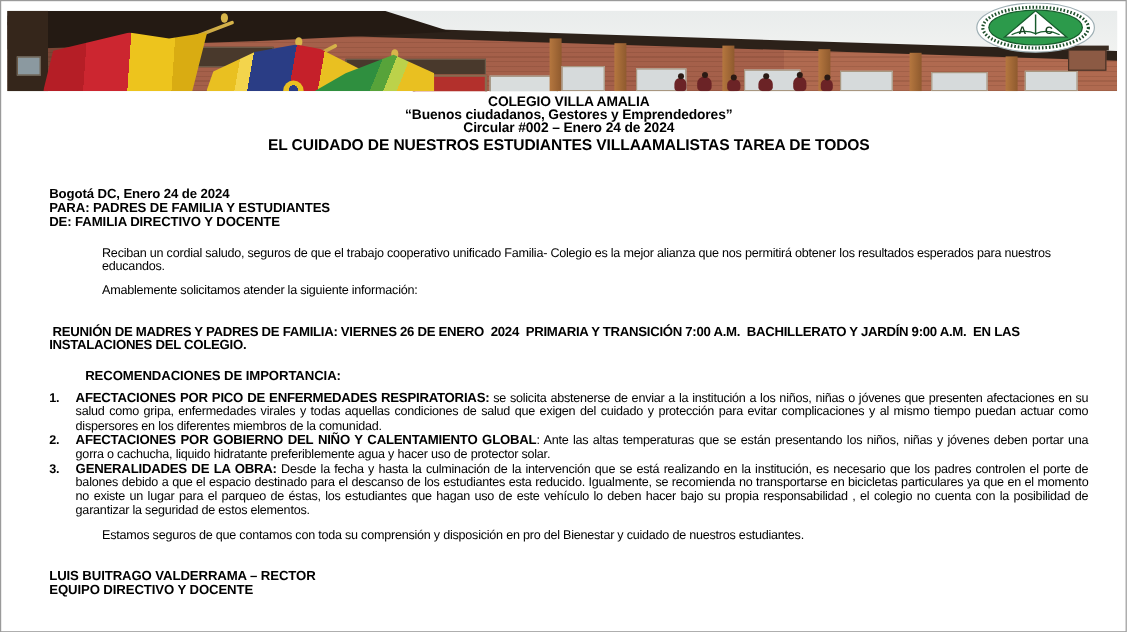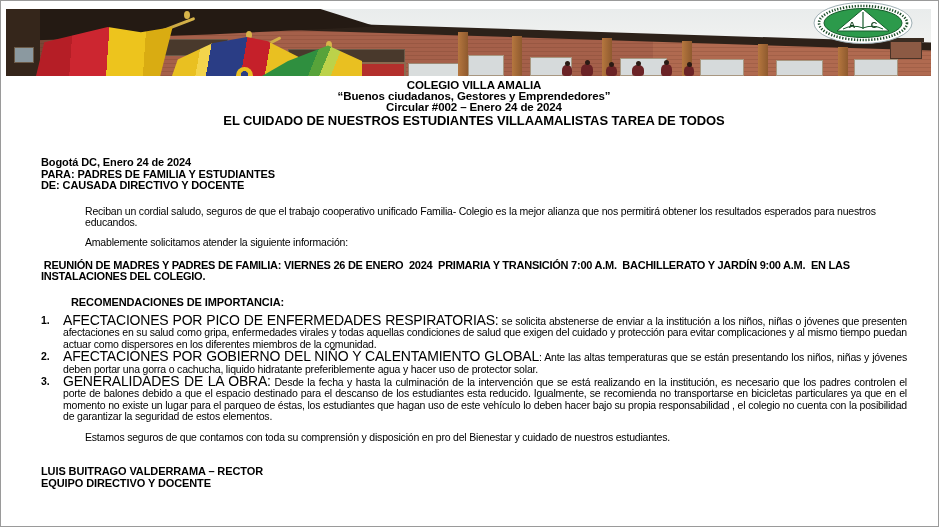--- a/index.html
+++ b/index.html
@@ -57,26 +57,26 @@
   .content{position:absolute;left:40px;top:79px;width:866px;}
   .pre{white-space:pre-wrap;}
   .title-block{text-align:center;font-weight:bold;}
   .t-line{font-size:11.5px;line-height:11px;letter-spacing:-0.1px;}
   .t-headline{font-size:13px;line-height:13px;margin-top:1px;letter-spacing:-0.1px;}
   .meta-block{margin-top:30px;font-weight:bold;font-size:11px;line-height:11.5px;letter-spacing:-0.1px;}
   .subject{margin-top:15px;font-weight:bold;font-size:11px;line-height:11px;letter-spacing:-0.25px;}
   .para{font-size:10.5px;line-height:11.5px;letter-spacing:-0.2px;padding-left:44px;}
   .greeting{margin-top:14px;}
   .request{margin-top:8px;}
-  .meeting{margin-top:12px;font-weight:bold;font-size:11px;line-height:11px;letter-spacing:-0.25px;}
+  .meeting{margin-top:24px;font-weight:bold;font-size:11px;line-height:11px;letter-spacing:-0.25px;}
   .rec-heading{margin-top:15px;font-weight:bold;font-size:11px;line-height:11px;letter-spacing:-0.1px;padding-left:30px;}
   ol.rec-list{margin:7px 0 0 0;padding:0;list-style:none;}
   ol.rec-list li{position:relative;padding-left:22px;text-align:justify;font-size:10.5px;line-height:11.4px;letter-spacing:-0.2px;margin-bottom:1px;}
   ol.rec-list .num{position:absolute;left:0;top:0;font-weight:bold;font-size:10.5px;}
-  ol.rec-list .lead{font-weight:normal;font-size:14px;}
+  ol.rec-list .lead{font-weight:bold;font-size:11px;}
   .closing{margin-top:9px;}
   .signature{margin-top:22px;font-weight:bold;font-size:11px;line-height:12px;letter-spacing:-0.1px;}
 </style>
 </head>
 <body>
 
 <div class="photo">
   <div class="sky"></div>
   <div class="building-face"></div>
   <div class="eave"></div>
@@ -138,21 +138,21 @@
   <div class="title-block">
     <div class="t-line">COLEGIO VILLA AMALIA</div>
     <div class="t-line">“Buenos ciudadanos, Gestores y Emprendedores”</div>
     <div class="t-line">Circular #002 – Enero 24 de 2024</div>
     <div class="t-headline">EL CUIDADO DE NUESTROS ESTUDIANTES VILLAAMALISTAS TAREA DE TODOS</div>
   </div>
 
   <div class="meta-block">
     <div>Bogotá DC, Enero 24 de 2024</div>
     <div>PARA: PADRES DE FAMILIA Y ESTUDIANTES</div>
-    <div>DE: CAUSADA DIRECTIVO Y DOCENTE</div>
+    <div>DE: FAMILIA DIRECTIVO Y DOCENTE</div>
   </div>
 
 
   <div class="para pre greeting">Reciban un cordial saludo, seguros de que el trabajo cooperativo unificado Familia- Colegio es la mejor alianza que nos permitirá obtener los resultados esperados para nuestros educandos.</div>
 
   <div class="para pre request">Amablemente solicitamos atender la siguiente información:</div>
 
   <div class="meeting pre"> REUNIÓN DE MADRES Y PADRES DE FAMILIA: VIERNES 26 DE ENERO  2024  PRIMARIA Y TRANSICIÓN 7:00 A.M.  BACHILLERATO Y JARDÍN 9:00 A.M.  EN LAS INSTALACIONES DEL COLEGIO.</div>
 
   <div class="rec-heading">RECOMENDACIONES DE IMPORTANCIA:</div>

